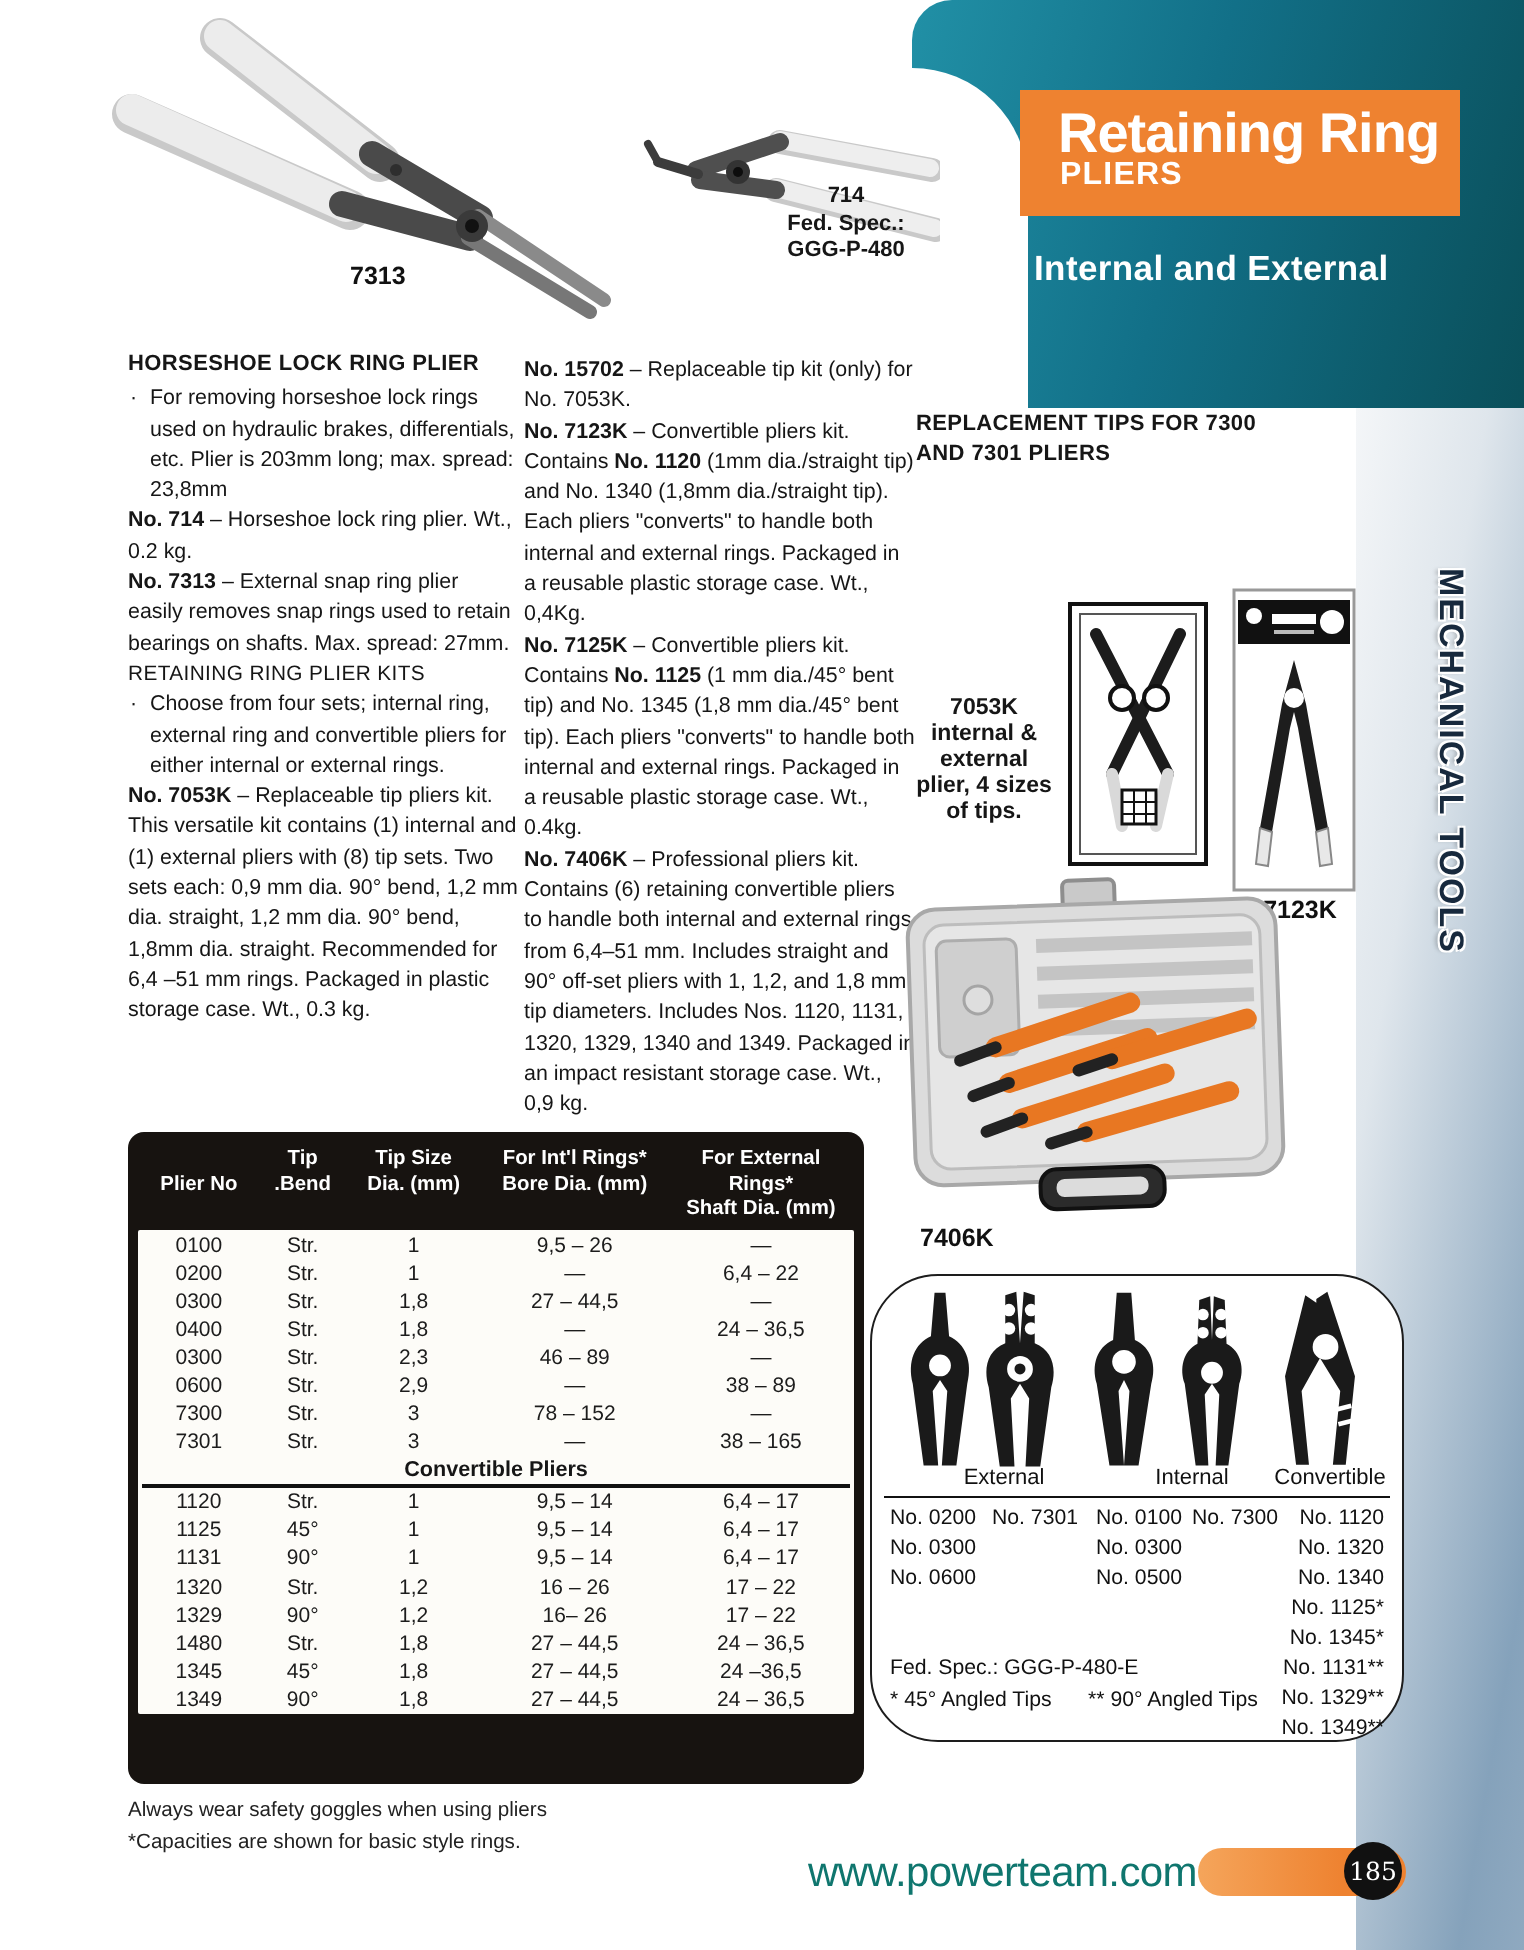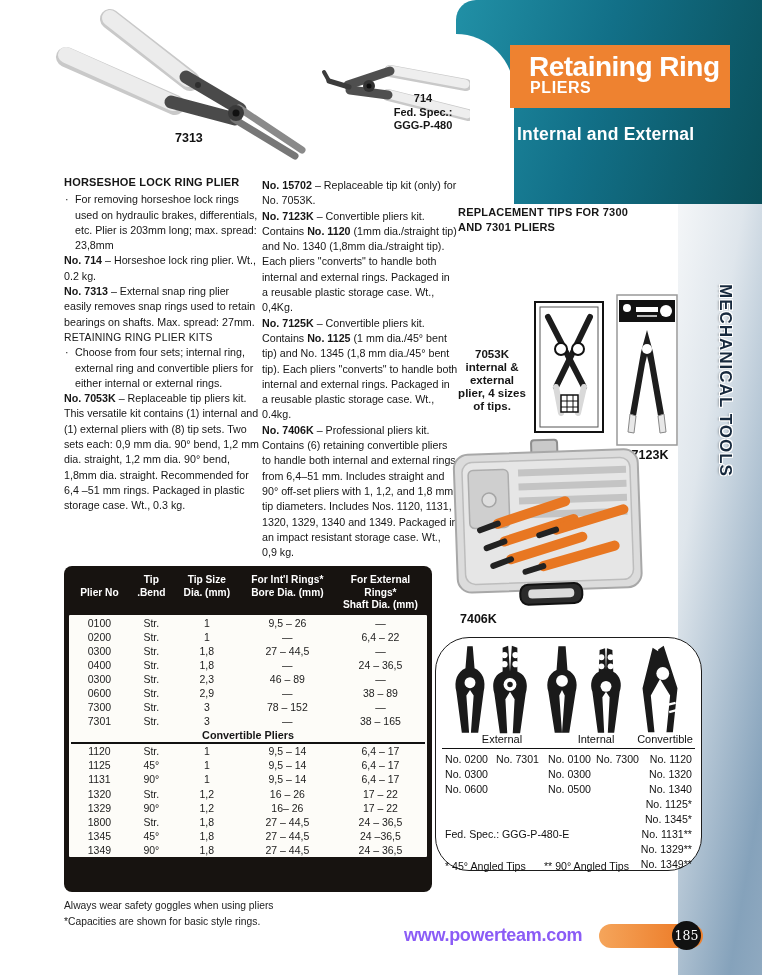--- a/index.html
+++ b/index.html
@@ -73,23 +73,23 @@
   .selbox{
     left:435px;top:637px;width:265px;height:232px;background:#fff;
     border:1.6px solid #1d1d1d;border-radius:34px;z-index:5;
   }
   .sg-sil{position:absolute;top:6px;}
   .sg-label{position:absolute;top:95px;font-size:11px;color:#111;text-align:center;}
   .sg-rule{position:absolute;left:6px;right:6px;top:110px;border-top:1.4px solid #111;}
   .sg-col{position:absolute;top:114px;font-size:10.6px;line-height:15px;color:#111;white-space:nowrap;}
   .sg-conv{right:9px;text-align:right;}
   .sg-fed{position:absolute;left:9px;top:190px;font-size:10.6px;color:#111;}
-  .sg-note{position:absolute;top:206px;font-size:10.6px;color:#111;margin-top:16px;}
-  
-  .url{left:404px;top:925px;font-size:18px;font-weight:bold;color:#8b5cf6;letter-spacing:-.3px;}
+  .sg-note{position:absolute;top:206px;font-size:10.6px;color:#111;}
+  
+  .url{left:404px;top:925px;font-size:21px;font-weight:normal;color:#0f766e;letter-spacing:-.3px;}
   .pill{
     left:599px;top:924px;width:104px;height:24px;border-radius:12px;
     background:linear-gradient(90deg,#f5a55b 0%,var(--accent,#ee8230) 70%);
   }
   .badge{
     left:672px;top:921px;width:29px;height:29px;border-radius:50%;
     background:var(--badge-bg,#111111);color:#fff;z-index:6;
     font-family:"DejaVu Serif", serif;font-size:12.5px;
     display:flex;align-items:center;justify-content:center;
   }
@@ -335,21 +335,21 @@
         <div class="td">17 – 22</div>
       </div>
       <div class="tr">
         <div class="td">1329</div>
         <div class="td">90°</div>
         <div class="td">1,2</div>
         <div class="td">16– 26</div>
         <div class="td">17 – 22</div>
       </div>
       <div class="tr">
-        <div class="td">1800</div>
+        <div class="td">1480</div>
         <div class="td">Str.</div>
         <div class="td">1,8</div>
         <div class="td">27 – 44,5</div>
         <div class="td">24 – 36,5</div>
       </div>
       <div class="tr">
         <div class="td">1345</div>
         <div class="td">45°</div>
         <div class="td">1,8</div>
         <div class="td">27 – 44,5</div>

